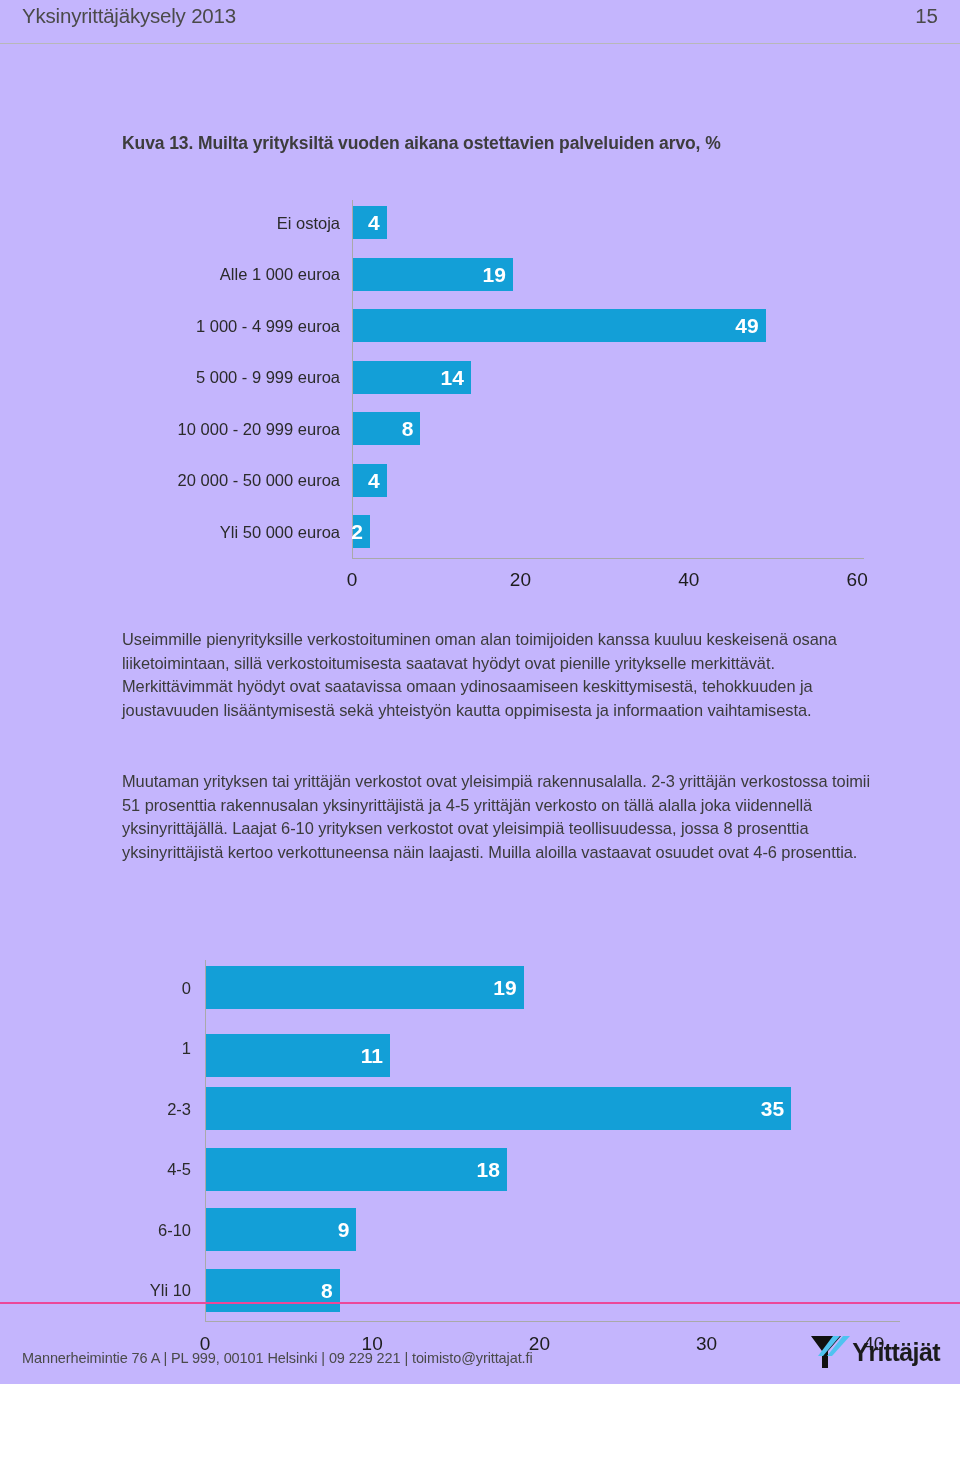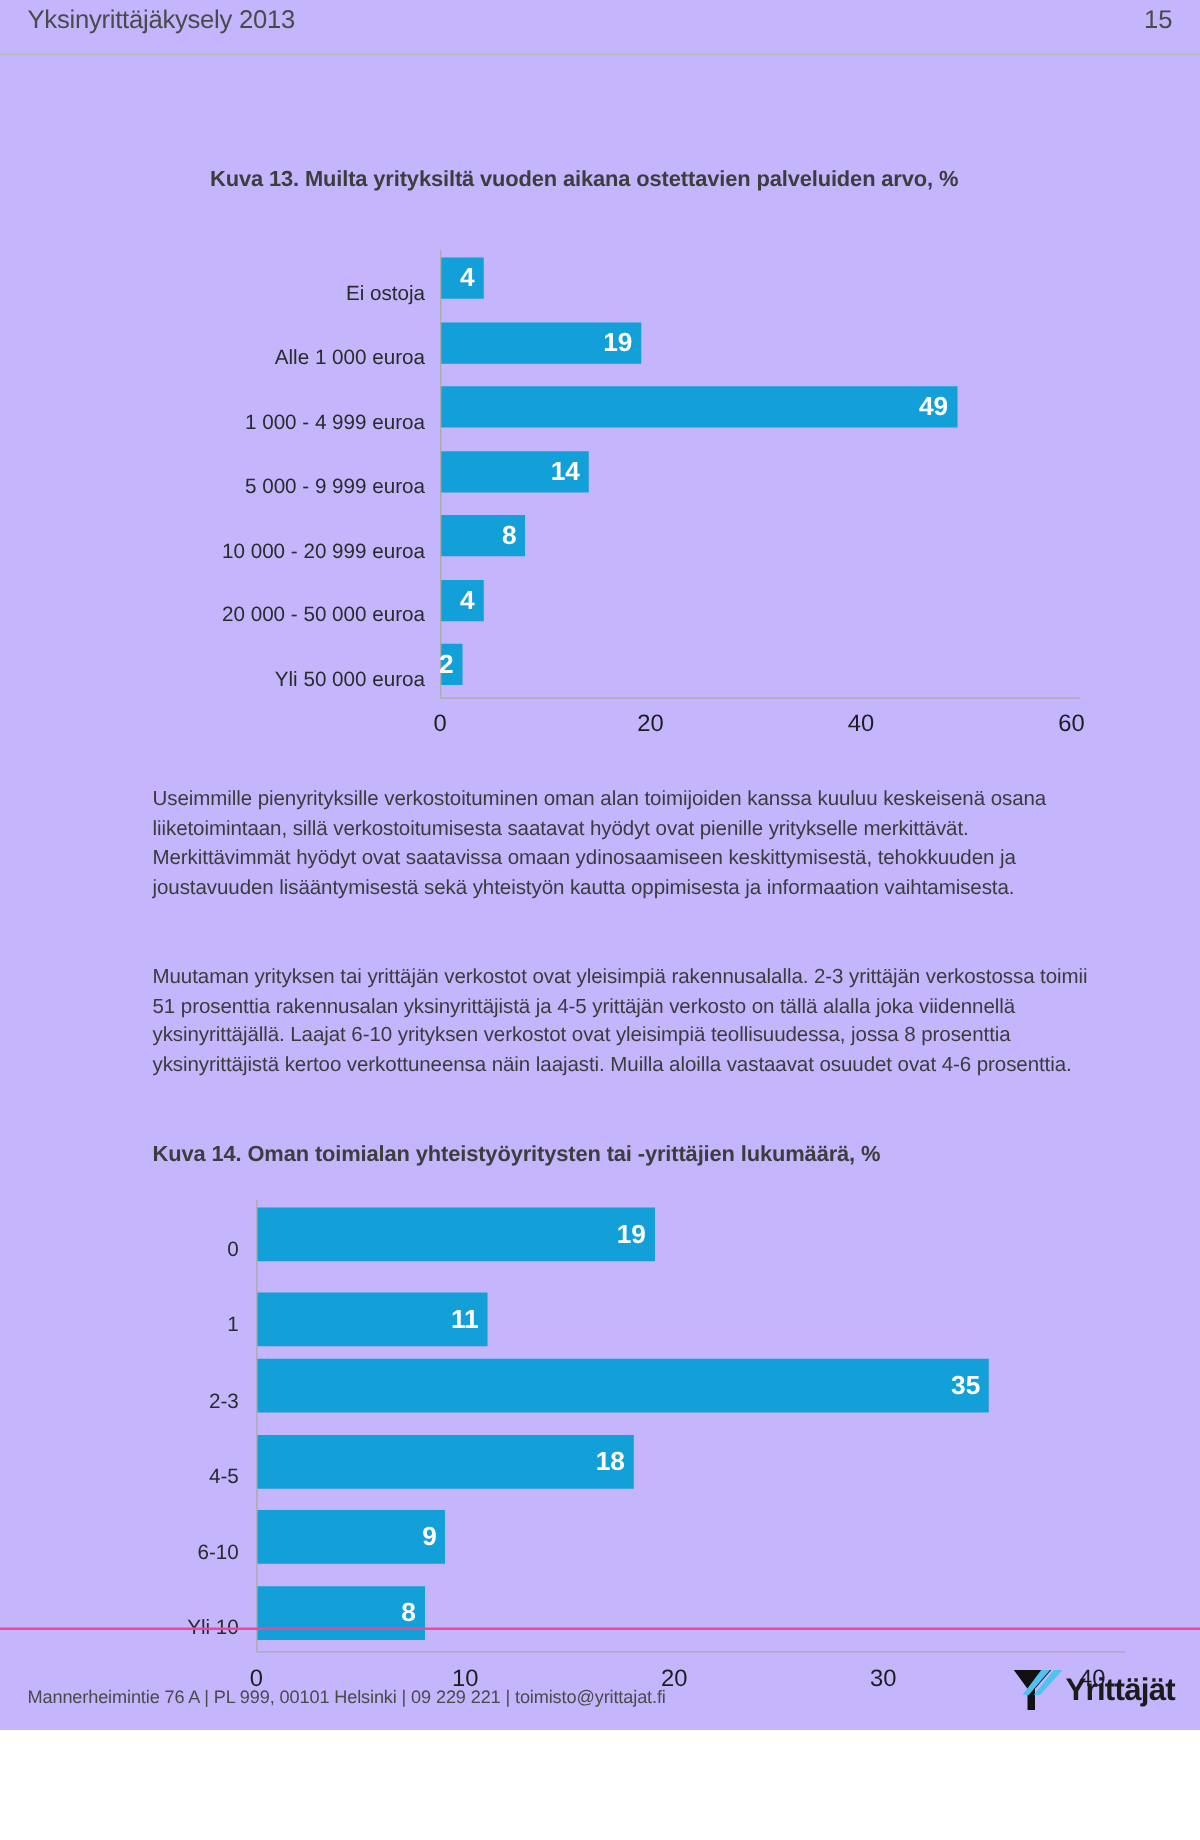--- a/index.html
+++ b/index.html
@@ -71,21 +71,20 @@
     height: 1px;
     background: #a9a9a9;
   }
   .cat-label {
     position: absolute;
     text-align: right;
     font-size: 16.5px;
     color: #2b2b2b;
     white-space: nowrap;
     line-height: 1;
-    margin-top: 12px;
   }
   .bar {
     position: absolute;
     background: #139FD7;
     display: flex;
     align-items: center;
     justify-content: flex-end;
   }
   .bar .bar-value {
     font-size: 21px;
@@ -156,21 +155,21 @@
 </head>
 <body>
 
 <div class="page">
 
   <div class="page-header">
     <span class="hdr-title">Yksinyrittäjäkysely 2013</span>
     <span class="hdr-page">15</span>
   </div>
 
-  <div class="fig-title" style="left:122px; top:133px;margin-left:46px;">Kuva 13. Muilta yrityksiltä vuoden aikana ostettavien palveluiden arvo, %</div>
+  <div class="fig-title" style="left:122px; top:133px;">Kuva 13. Muilta yrityksiltä vuoden aikana ostettavien palveluiden arvo, %</div>
 
   <div class="chart" id="chart13" style="left:0px; top:200px; width:960px; height:400px;">
     <div class="plot" id="chart13-plot">
         <div class="axis-line-v" style="left: 352px; top: 0px; height: 358px;"></div>
         <div class="axis-line-h" style="left: 352px; top: 358px; width: 512px;"></div>
         <div class="cat-label" style="top: 14.5px; left: 0px; width: 340px;">Ei ostoja</div>
         <div class="bar" style="left: 353px; top: 6px; width: 33.68px; height: 33px; background: rgb(19, 159, 215);">
           <span class="bar-value">4</span>
         </div>
         <div class="cat-label" style="top: 66px; left: 0px; width: 340px; padding-left: 44px;">Alle 1 000 euroa</div>
@@ -201,21 +200,20 @@
         <div class="tick-label" style="left: 520.4px; top: 370px;">20</div>
         <div class="tick-label" style="left: 688.8px; top: 370px;">40</div>
         <div class="tick-label" style="left: 857.2px; top: 370px;">60</div>
       </div>
   </div>
 
   <div class="para" style="left:122px; top:628px; width:750px;">Useimmille pienyrityksille verkostoituminen oman alan toimijoiden kanssa kuuluu keskeisenä osana liiketoimintaan, sillä verkostoitumisesta saatavat hyödyt ovat pienille yritykselle merkittävät. Merkittävimmät hyödyt ovat saatavissa omaan ydinosaamiseen keskittymisestä, tehokkuuden ja joustavuuden lisääntymisestä sekä yhteistyön kautta oppimisesta ja informaation vaihtamisesta.</div>
 
   <div class="para" style="left:122px; top:770px; width:750px;">Muutaman yrityksen tai yrittäjän verkostot ovat yleisimpiä rakennusalalla. 2-3 yrittäjän verkostossa toimii 51 prosenttia rakennusalan yksinyrittäjistä ja 4-5 yrittäjän verkosto on tällä alalla joka viidennellä yksinyrittäjällä. Laajat 6-10 yrityksen verkostot ovat yleisimpiä teollisuudessa, jossa 8 prosenttia yksinyrittäjistä kertoo verkottuneensa näin laajasti. Muilla aloilla vastaavat osuudet ovat 4-6 prosenttia.</div>
 
-  <div class="fig-title" style="left:122px; top:913px;">Kuva 14. Oman toimialan yhteistyöyritysten tai -yrittäjien lukumäärä, %</div>
 
   <div class="chart" id="chart14" style="left:0px; top:958px; width:960px; height:400px;">
     <div class="plot" id="chart14-plot">
         <div class="axis-line-v" style="left: 205px; top: 2px; height: 360.5px;"></div>
         <div class="axis-line-h" style="left: 205px; top: 362.5px; width: 695px;"></div>
         <div class="cat-label" style="top: 21.5px; left: 0px; width: 191px;">0</div>
         <div class="bar" style="left: 206px; top: 8px; width: 317.68px; height: 43px; background: rgb(19, 159, 215);">
           <span class="bar-value">19</span>
         </div>
         <div class="cat-label" style="top: 82px; left: 0px; width: 191px;">1</div>

